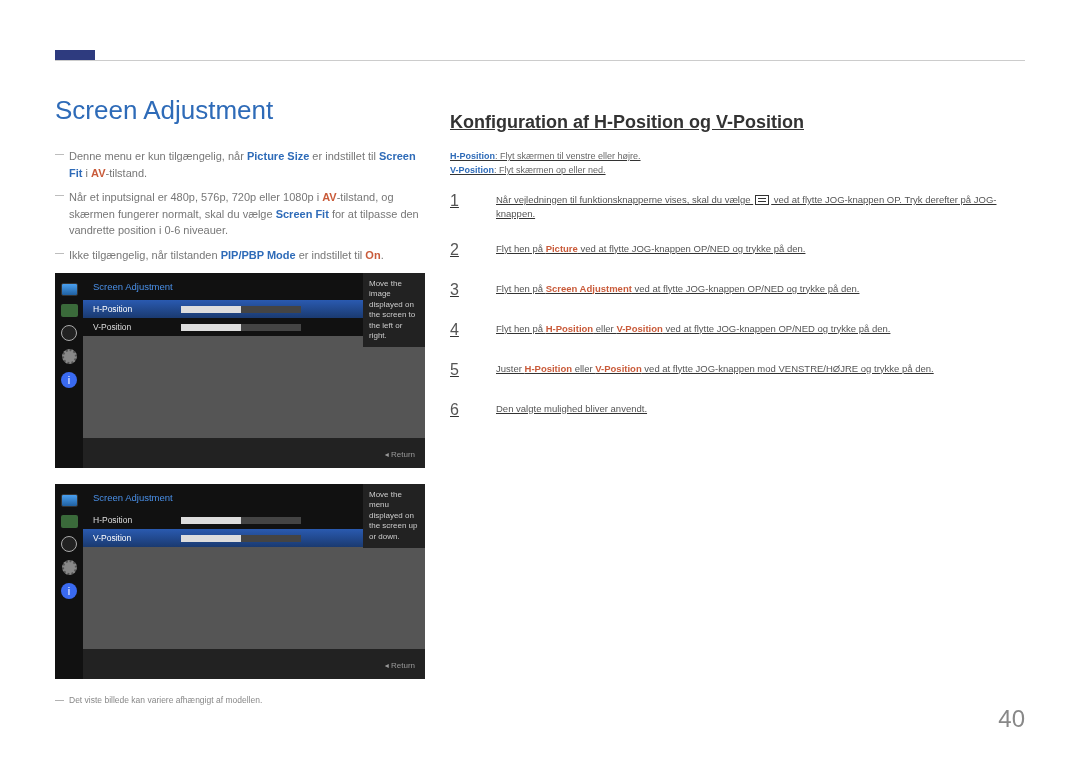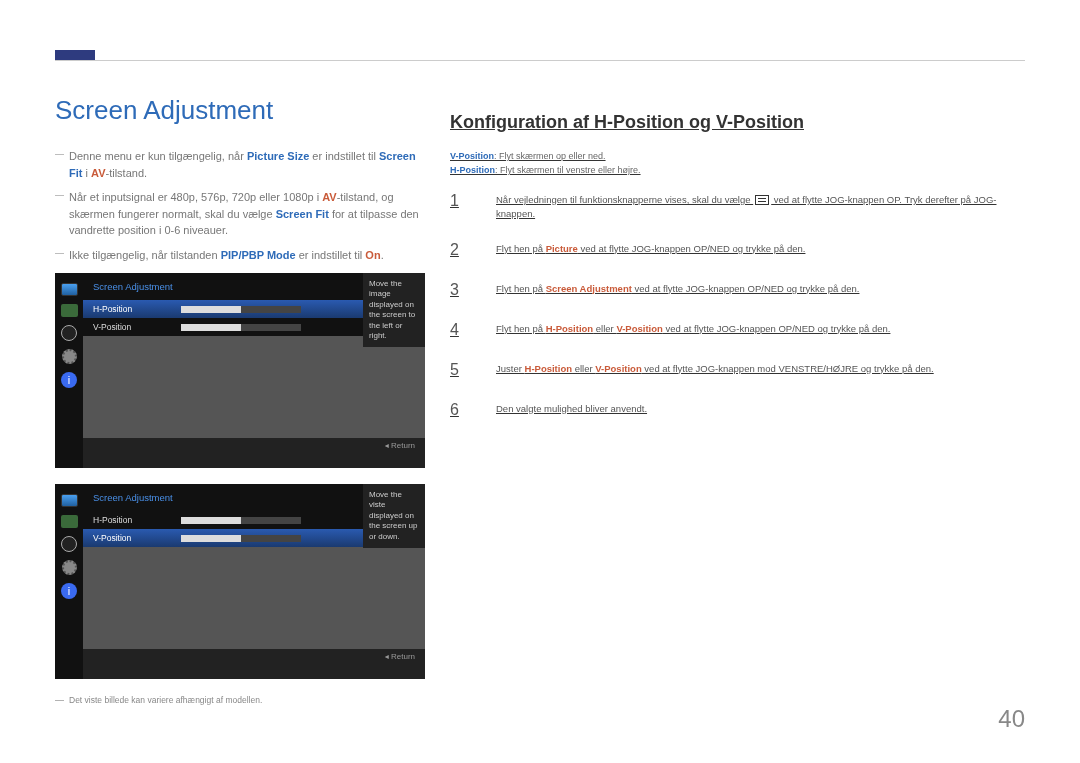--- a/index.html
+++ b/index.html
@@ -127,21 +127,21 @@
       padding: 6px 6px;
     }
     .osd-bottom {
       position: absolute;
       left: 28px; right: 0; bottom: 0;
       height: 30px;
       background: #222;
       color: #999;
       font-size: 8px;
       text-align: right;
-      padding: 3px 10px;
+      padding: 12px 10px;
     }
     .osd-bottom::before { content:"◂ "; }
     .footnote {
       font-size: 8.5px;
       color: #888;
       padding-left: 14px;
       position: relative;
     }
     .footnote::before {
       content: "―";
@@ -245,32 +245,32 @@
           </div>
           <div class="osd-row sel">
             <span class="label">V-Position</span>
             <span class="bar">
               <span class="fill"></span>
             </span>
             <span class="val">3</span>
           </div>
         </div>
     </div>
-    <div class="osd-help">Move the viste displayed on the screen up or down.</div>
+    <div class="osd-help">Move the menu displayed on the screen up or down.</div>
     <div class="osd-bottom">Return</div>
   </div>
 
   <div class="footnote">Det viste billede kan variere afhængigt af modellen.</div>
 </div>
 
 <div class="col-right">
   <div class="h2">Konfiguration af H-Position og V-Position</div>
   <div id="descs">
+      <div class="desc"><span class="bold-blue">H-Position</span><span>: Flyt skærmen til venstre eller højre.</span></div>
       <div class="desc"><span class="bold-blue">V-Position</span><span>: Flyt skærmen op eller ned.</span></div>
-      <div class="desc"><span class="bold-blue">H-Position</span><span>: Flyt skærmen til venstre eller højre.</span></div>
     </div>
   <div class="steps" id="steps">
       <div class="step">
         <div class="num">1</div>
         <div class="txt"><span>Når vejledningen til funktionsknapperne vises, skal du vælge </span><span class="menu-icon"></span><span> ved at flytte JOG-knappen OP. Tryk derefter på JOG-knappen.</span></div>
       </div>
       <div class="step">
         <div class="num">2</div>
         <div class="txt"><span>Flyt hen på </span><span class="bold-red">Picture</span><span> ved at flytte JOG-knappen OP/NED og trykke på den.</span></div>
       </div>

